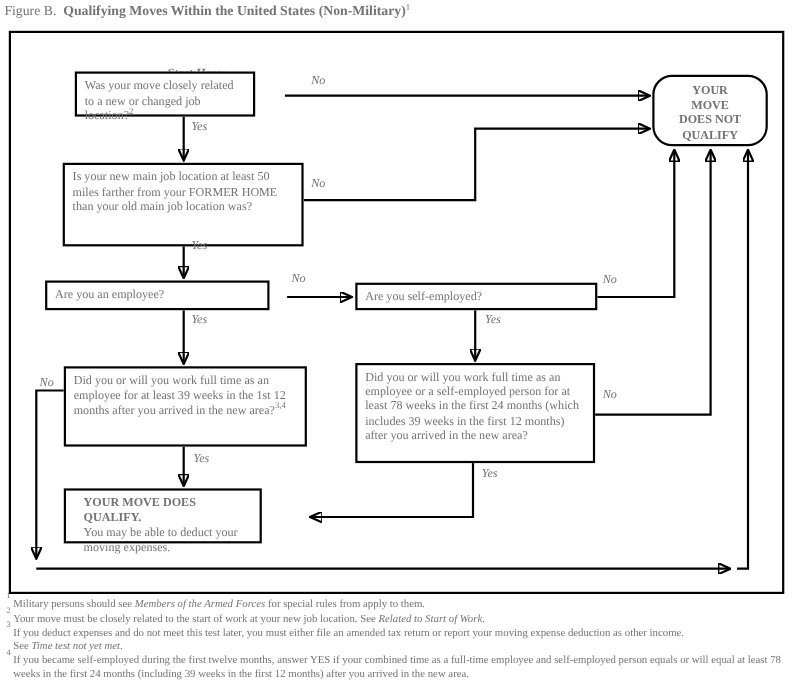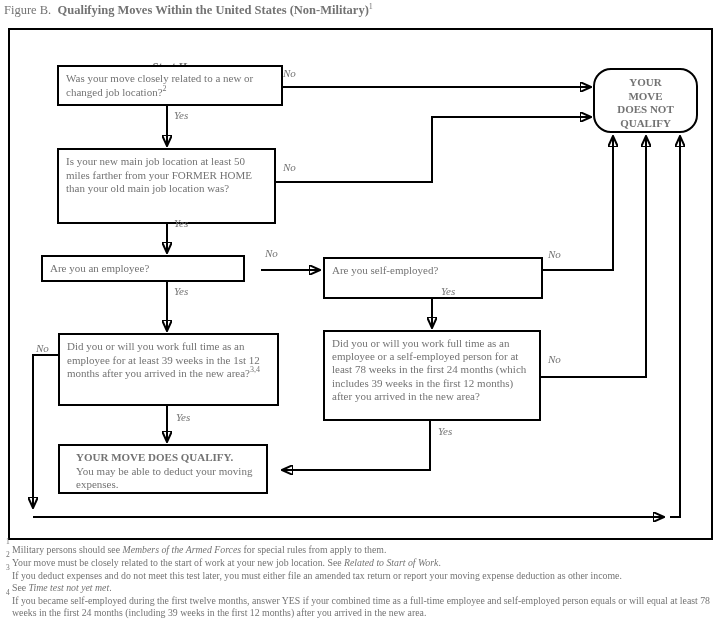--- a/index.html
+++ b/index.html
@@ -59,45 +59,45 @@
     <path d="M541 377 L646 377 L646 138" marker-end="url(#arr)"></path>
     <path d="M430 421 L430 470 L284 470" marker-end="url(#arr)"></path>
     <path d="M167 406 V440" marker-end="url(#arr)"></path>
     <path d="M58 355 L33 355 L33 506" marker-end="url(#arr)"></path>
     <path d="M33 517 H662" marker-end="url(#arr)"></path>
     <path d="M670 517 H680 V138" marker-end="url(#arr)"></path>
   </svg>
 
   <div class="startlbl" style="left:152px; top:46px;margin-top:15px;">Start Here:</div>
 
-  <div class="box" style="left:57px; top:65px; width:226px; height:41px;">
+  <div class="box" style="left:68px; top:65px; width:164px; height:41px;">
     <span>Was your move closely related to a new or changed job location?</span><sup>2</sup>
   </div>
 
   <div class="box" style="left:57px; top:148px; width:219px; height:76px;">
     <span>Is your new main job location at least 50 miles farther from your FORMER HOME than your old main job location was?</span>
   </div>
 
   <div class="box" style="left:41px; top:255px; width:204px; height:27px;">
     <span>Are you an employee?</span>
   </div>
 
-  <div class="box" style="left:323px; top:257px; width:220px; height:42px;">
+  <div class="box" style="left:323px; top:257px; width:220px; height:25px;">
     <span>Are you self-employed?</span>
   </div>
 
   <div class="box" style="left:58px; top:333px; width:221px; height:73px;">
     <span>Did you or will you work full time as an employee for at least 39 weeks in the 1st 12 months after you arrived in the new area?</span><sup>3,4</sup>
   </div>
 
   <div class="box" style="left:323px; top:330px; width:218px; height:91px; line-height:13.2px;">
     <span>Did you or will you work full time as an employee or a self-employed person for at least 78 weeks in the first 24 months (which includes 39 weeks in the first 12 months) after you arrived in the new area?</span>
   </div>
 
-  <div class="box" style="left:58px; top:444px; width:210px; height:50px;padding-left:16px;">
+  <div class="box" style="left:58px; top:444px; width:180px; height:50px;padding-left:16px;">
     <div class="result-title">YOUR MOVE DOES QUALIFY.</div>
     <div>You may be able to deduct your moving expenses.</div>
   </div>
 
   <div class="box" id="b8" style="left:593px; top:68px; width:105px; height:65px;border-radius:18px;">
     <div>YOUR</div>
     <div>MOVE</div>
     <div>DOES NOT</div>
     <div>QUALIFY</div>
   </div>

